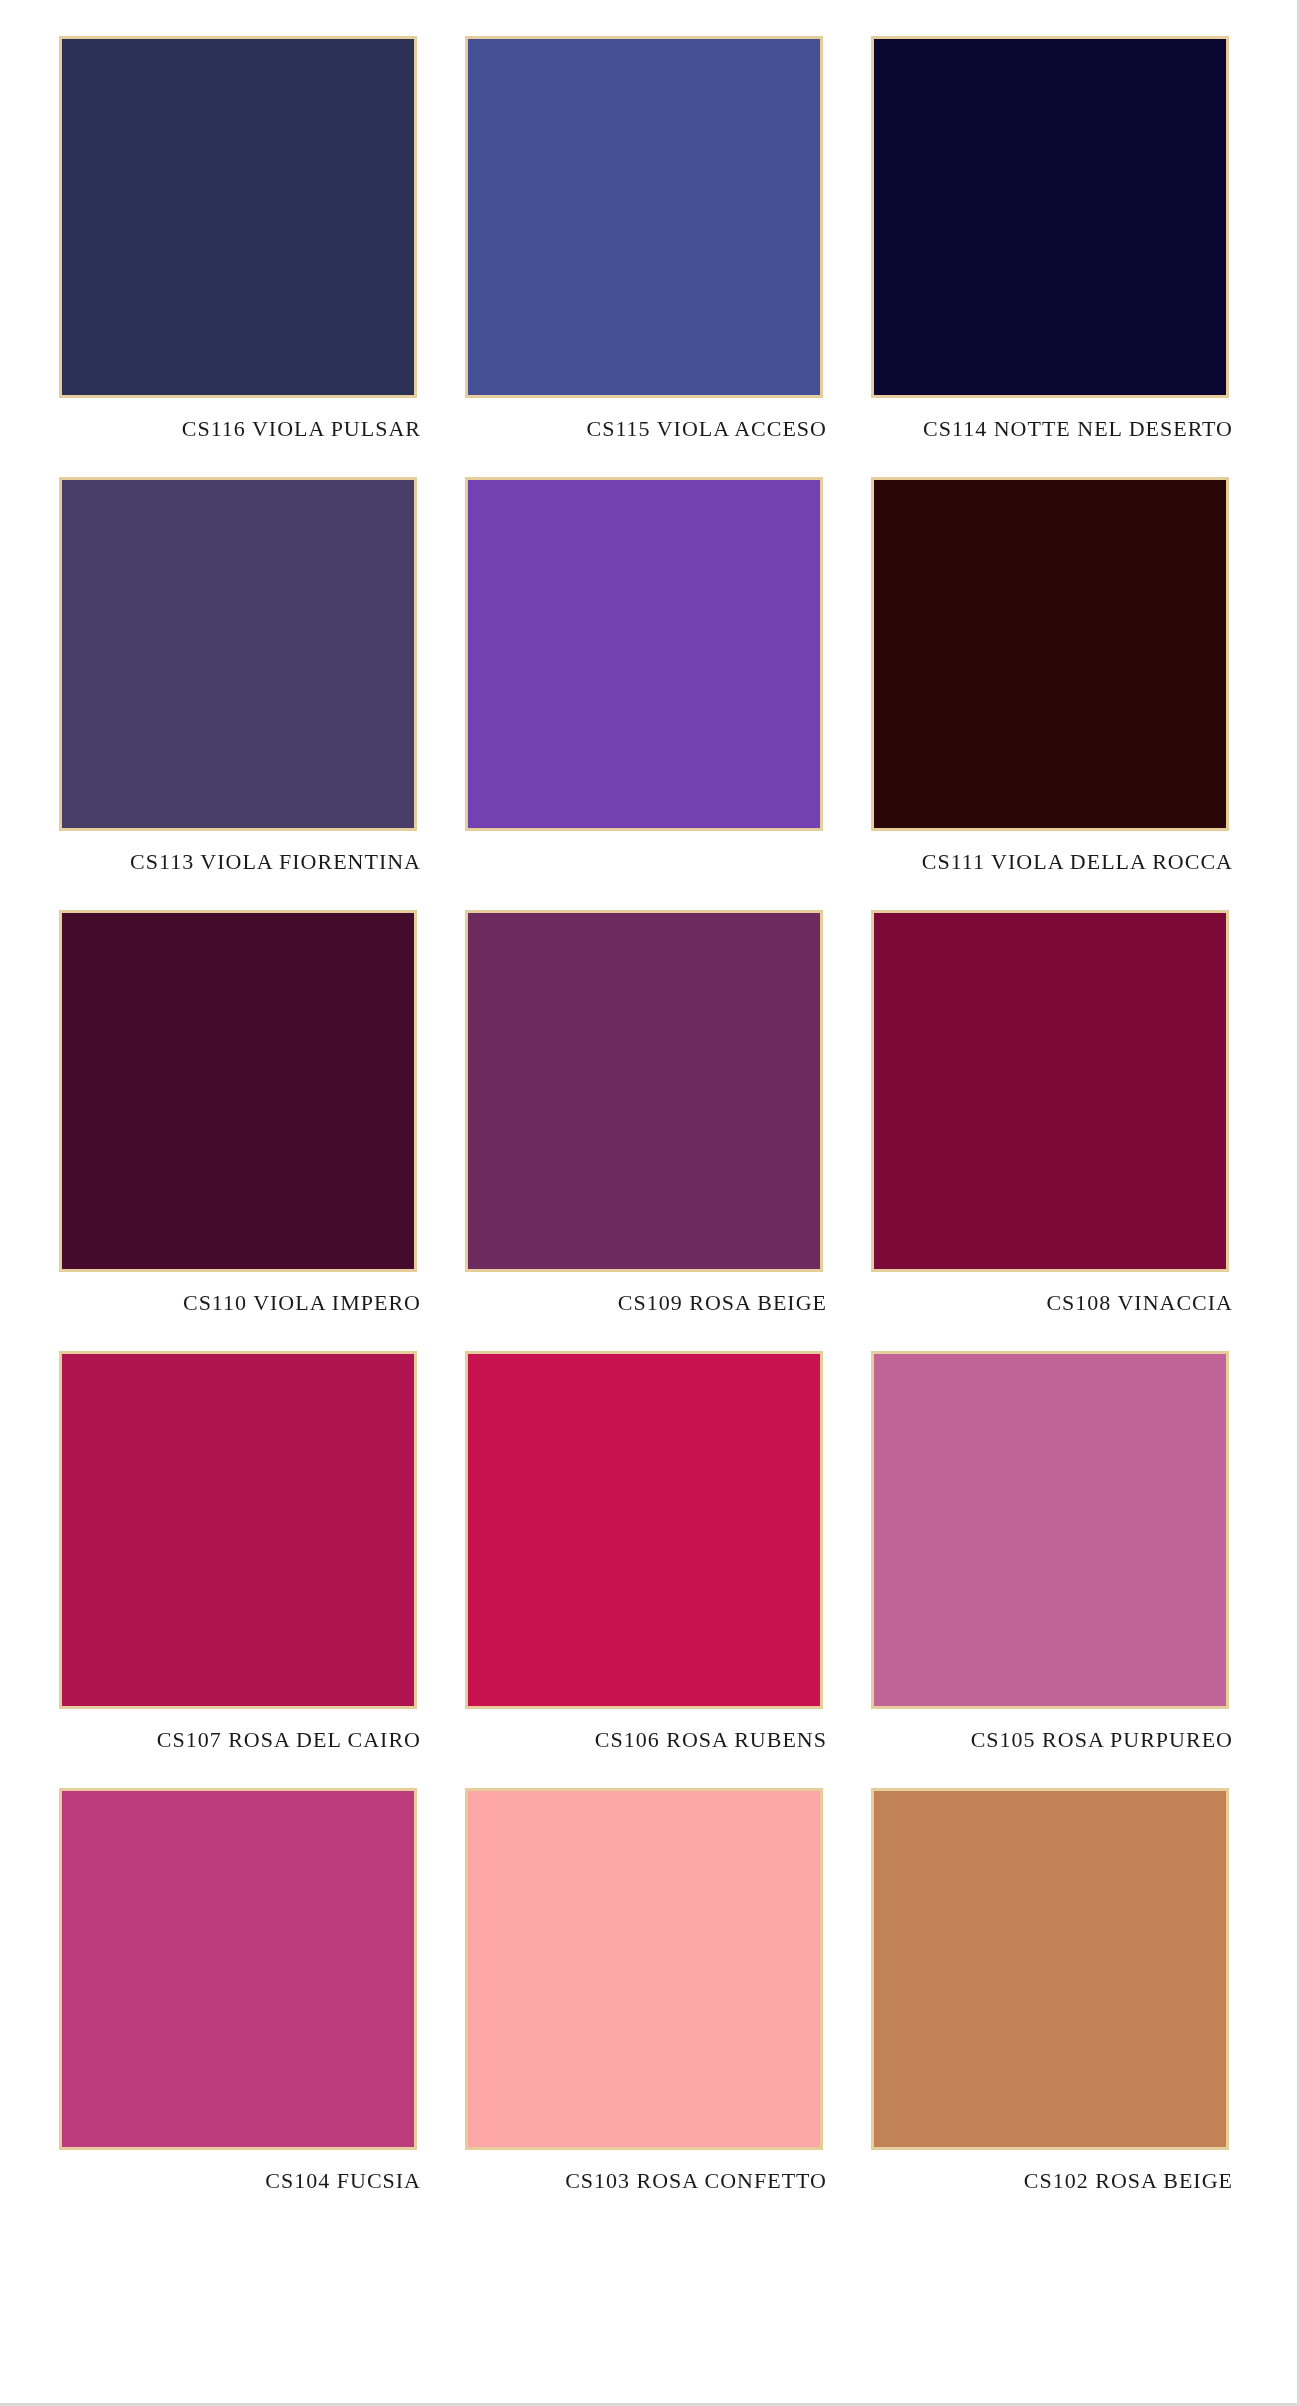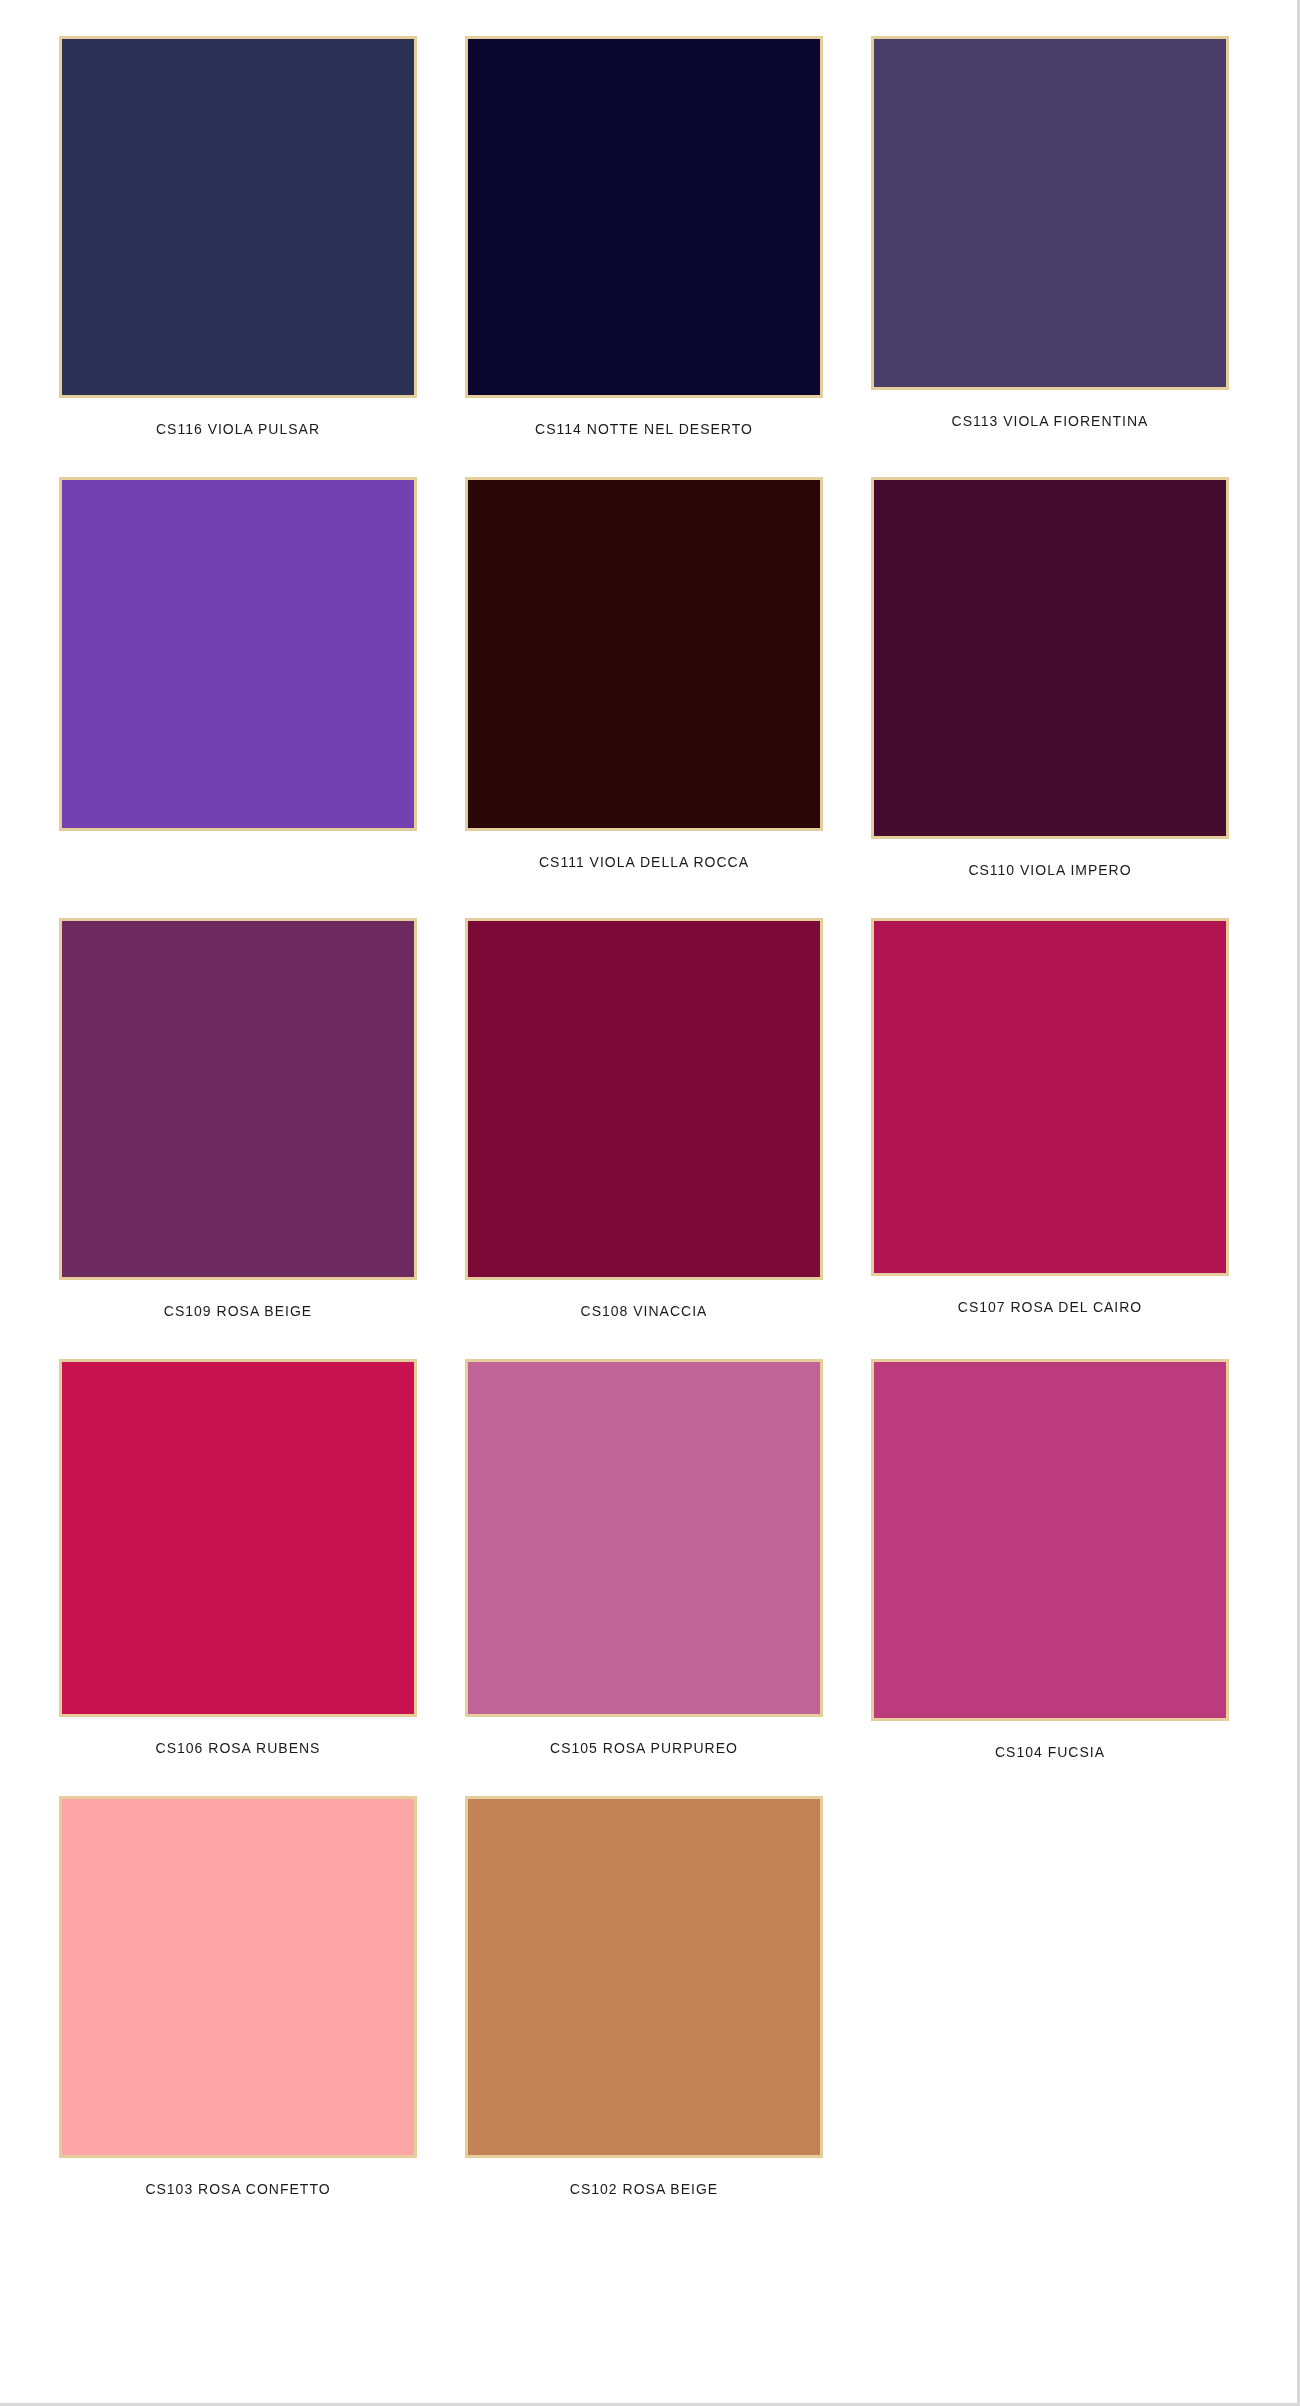--- a/index.html
+++ b/index.html
@@ -57,43 +57,47 @@
   .chip {
     width: 358px;
     box-sizing: border-box;
     border: 3px solid #e6cd9c;
     background: #ccc;
   }
 
   .chip-label {
     display: block;
     width: 366px;
-    text-align: center;
-    font-family: Liberation Sans, sans-serif;
-    font-size: 14px;
+    text-align: right;
+    font-family: Liberation Serif, serif;
+    font-size: 22px;
     letter-spacing: 1.0px;
     color: #1a1a1a;
     padding-top: 21px;
     padding-bottom: 0;
     line-height: 20px;
     white-space: nowrap;
   }
 
   
   .swatch-cell { margin-bottom: 38px; }
   .row-4 { margin-bottom: 0; }
 </style>
 </head>
 <body>
 
 <div id="sheet">
   <div id="swatch-grid">
       <div class="swatch-cell row-0">
         <div class="chip" style="background-color: rgb(43, 48, 85); border-color: rgb(230, 205, 156);"></div>
         <span class="chip-label">CS116 VIOLA PULSAR</span>
+      </div>
+      <div class="swatch-cell row-0">
+        <div class="chip" style="background-color: rgb(69, 79, 147); border-color: rgb(230, 205, 156);"></div>
+        <span class="chip-label">CS115 VIOLA ACCESO</span>
       </div>
       <div class="swatch-cell row-0">
         <div class="chip" style="background-color: rgb(10, 6, 48); border-color: rgb(230, 205, 156);"></div>
         <span class="chip-label">CS114 NOTTE NEL DESERTO</span>
       </div>
       <div class="swatch-cell row-1">
         <div class="chip" style="background-color: rgb(71, 61, 102); border-color: rgb(230, 205, 156);"></div>
         <span class="chip-label">CS113 VIOLA FIORENTINA</span>
       </div>
       <div class="swatch-cell row-1">

